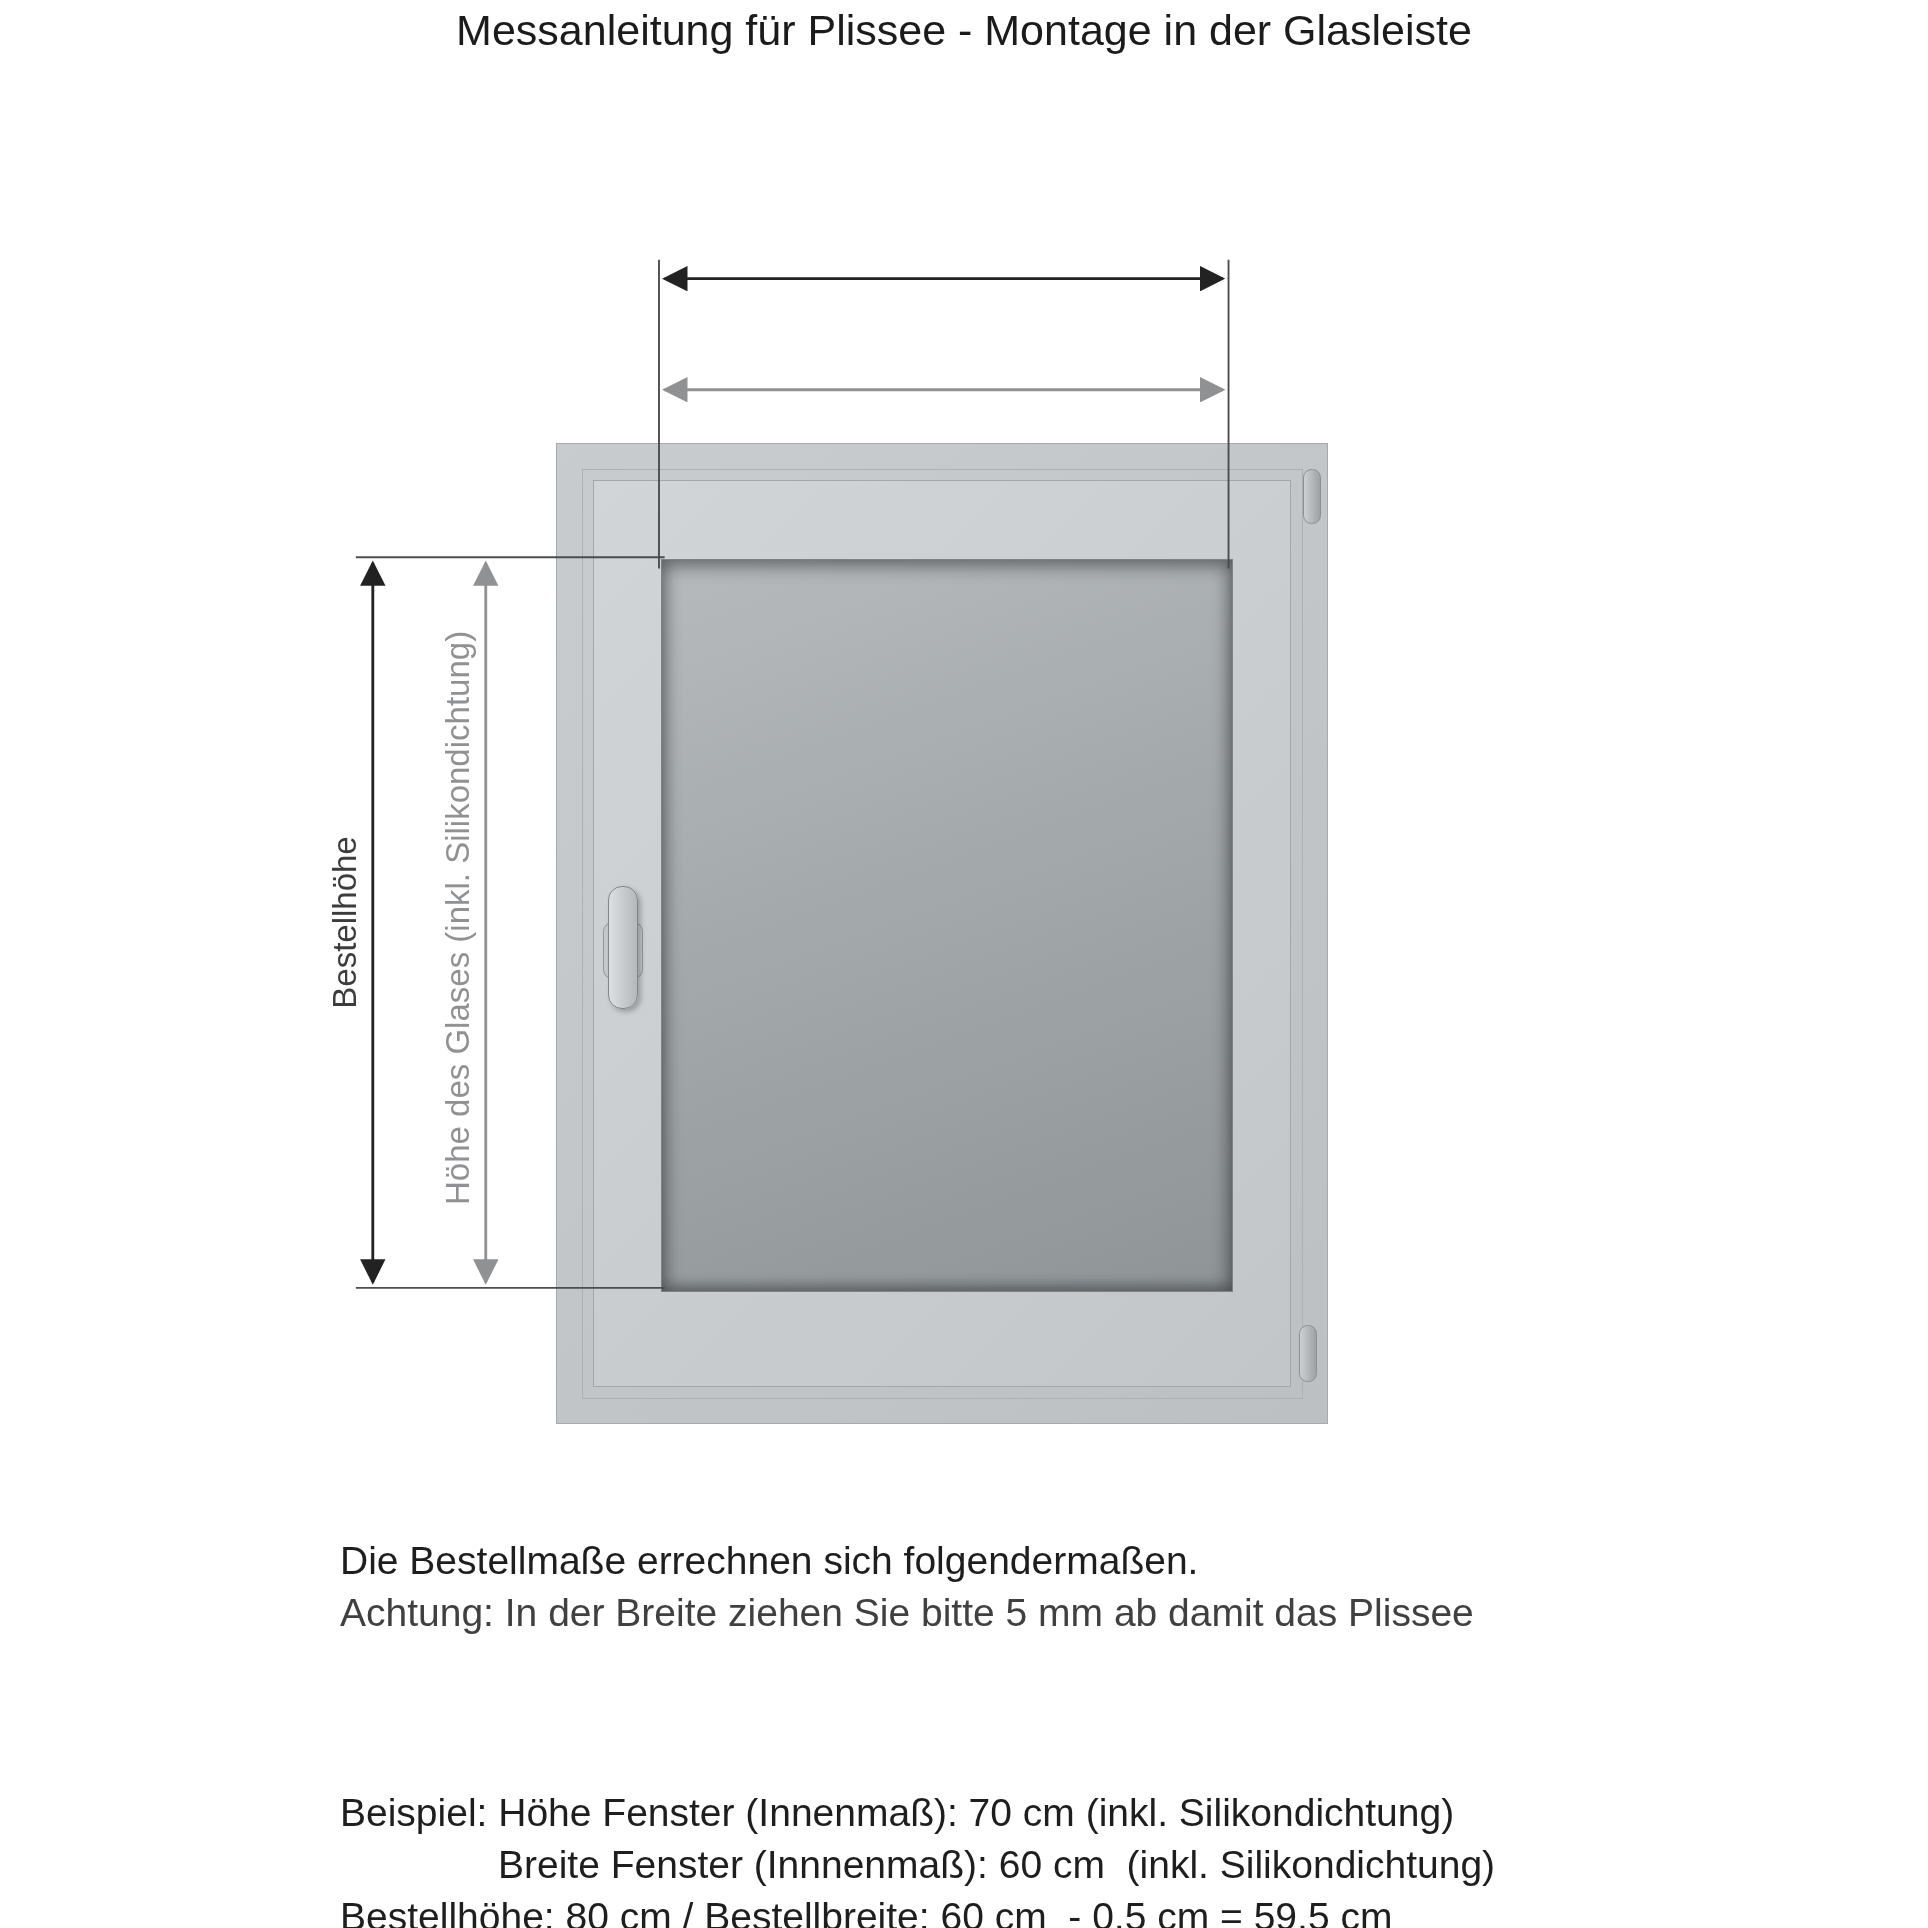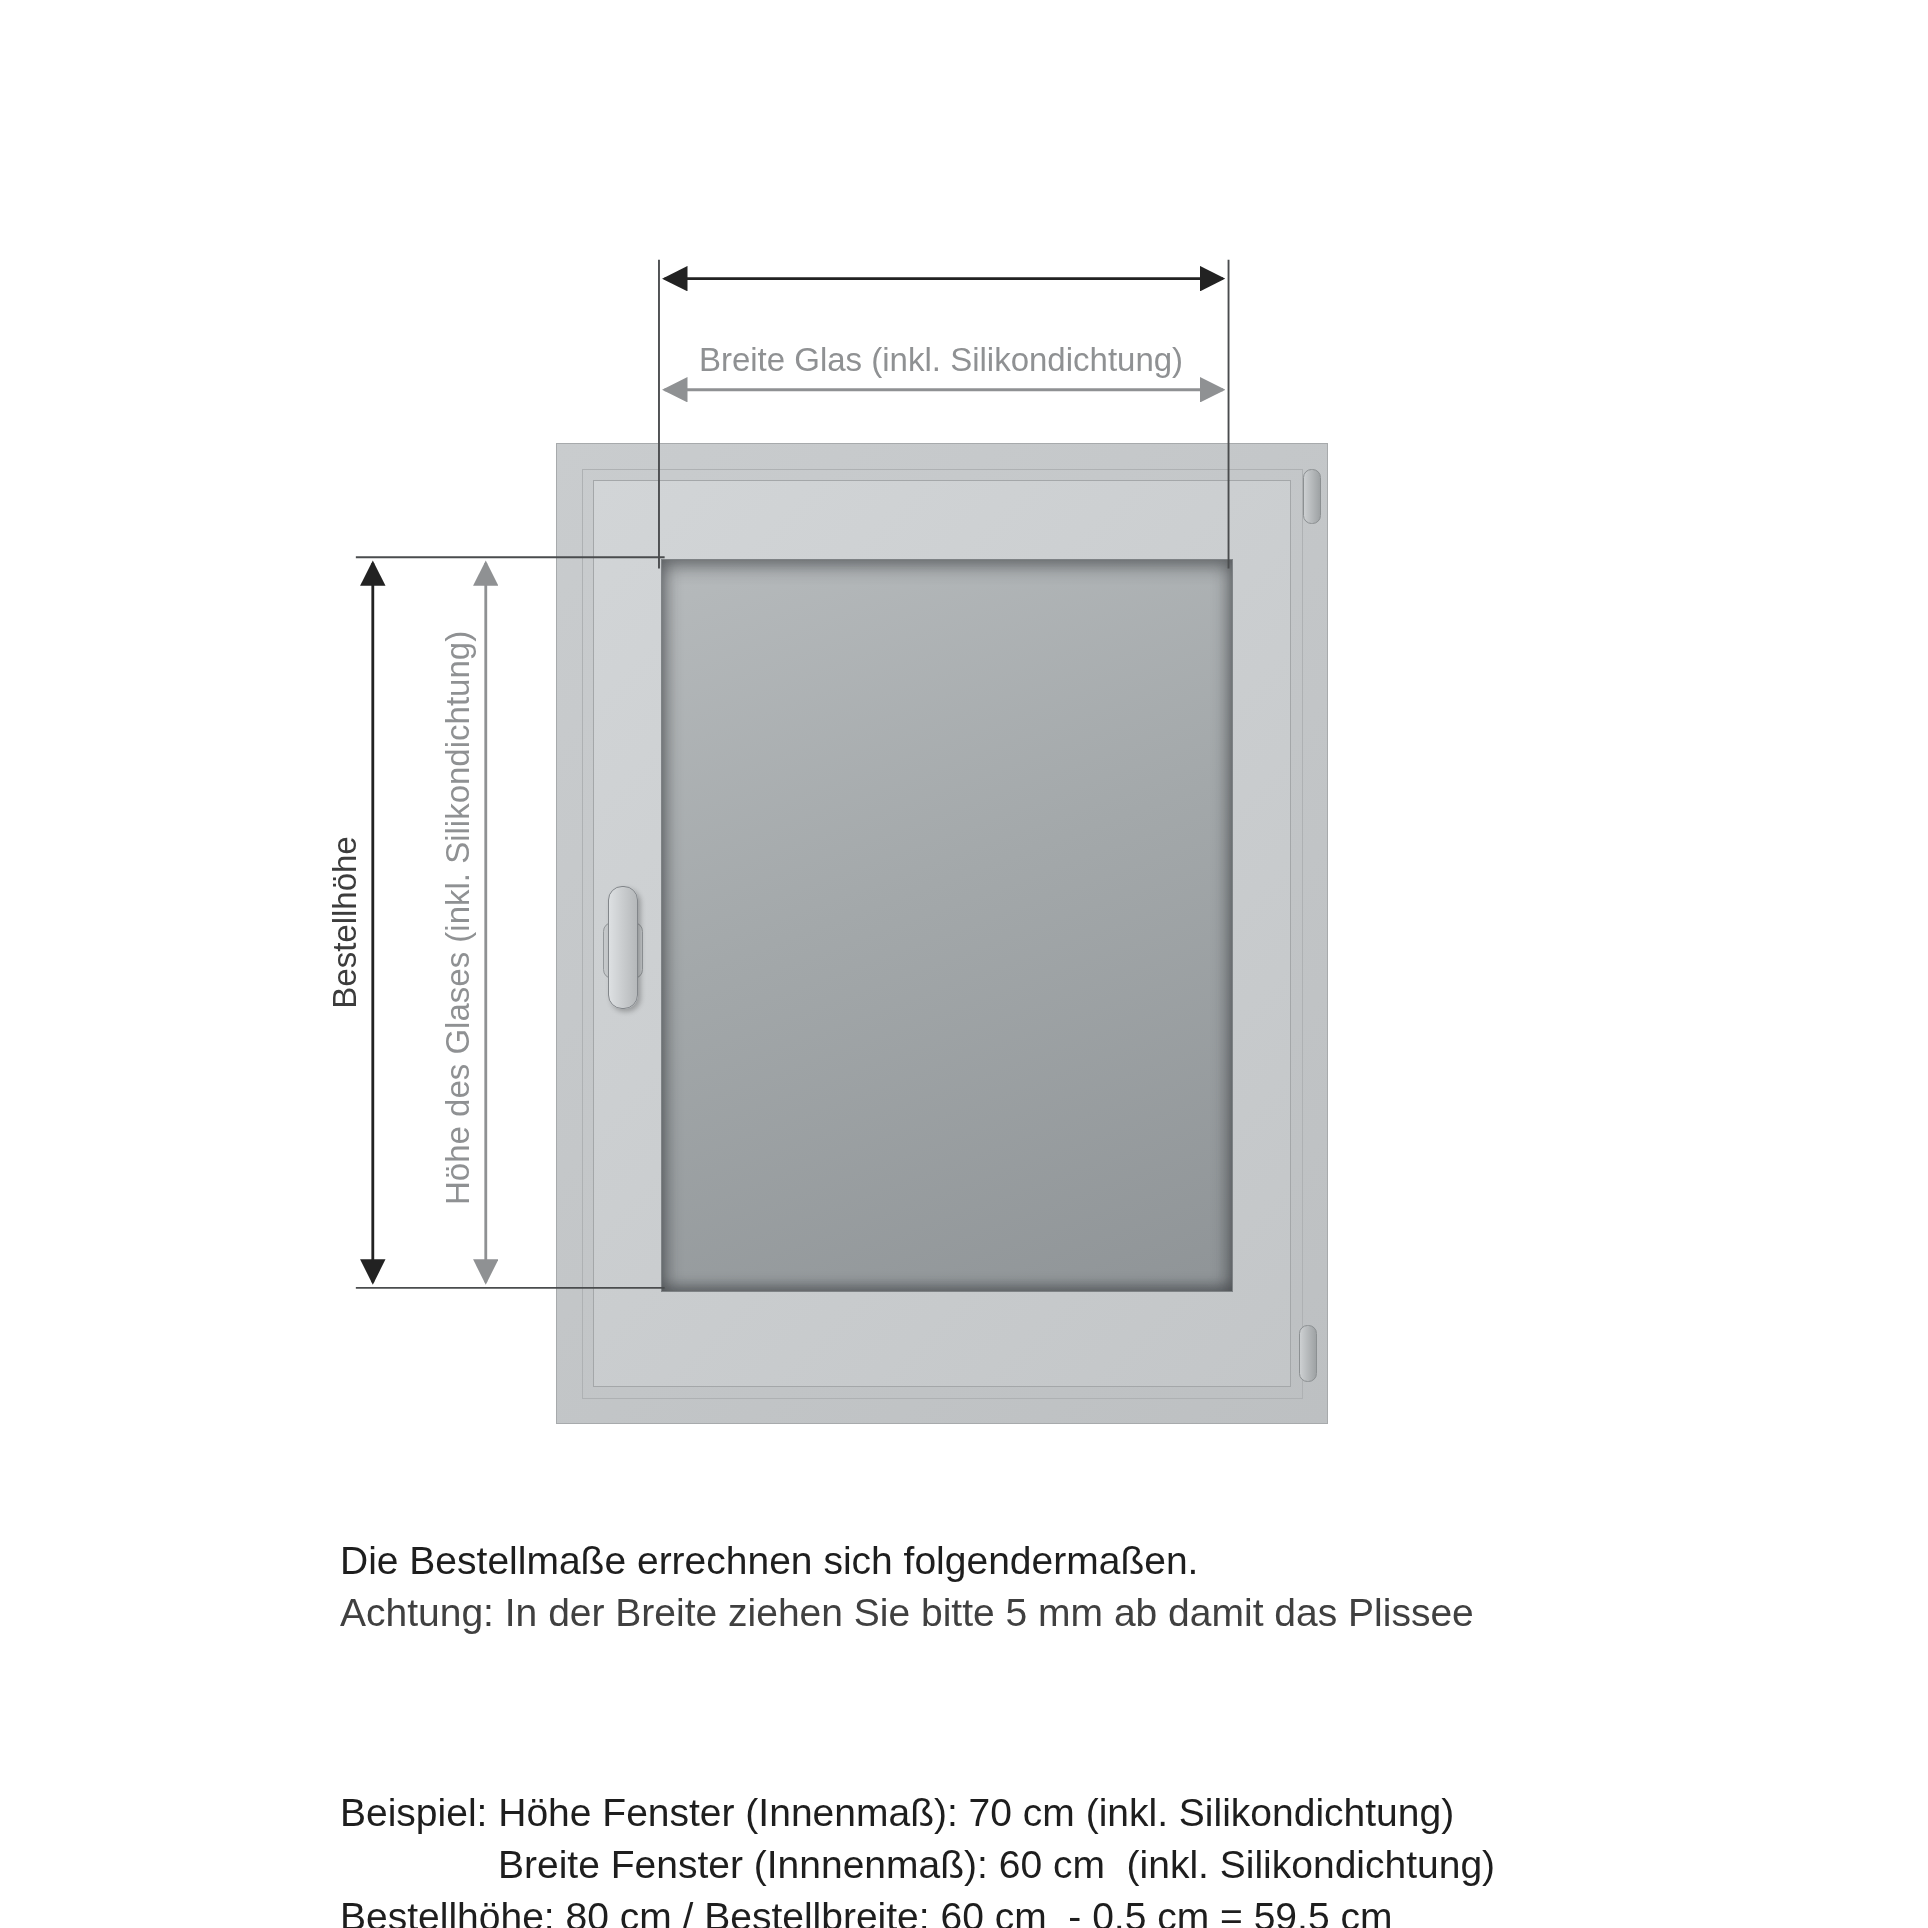--- a/index.html
+++ b/index.html
@@ -120,20 +120,21 @@
   .example { top: 1787px; }
   .instructions p, .example p { margin: 0; white-space: pre-wrap; }
   .warning { color: #404040; }
   .indent { padding-left: 158px; }
 </style>
 </head>
 <body>
 
 <div class="page">
 
+  <h1 class="title">Messanleitung für Plissee - Montage in der Glasleiste</h1>
 
   <div class="diagram">
 
     <div class="win-outer">
       <div class="win-groove"></div>
       <div class="win-sash">
         <div class="win-glass"></div>
         <div class="win-handle-base"></div>
         <div class="win-handle"></div>
       </div>
@@ -160,21 +161,20 @@
 
       <line x1="706" y1="296" x2="1299" y2="296" stroke="#222222" stroke-width="3" marker-start="url(#mkb)" marker-end="url(#mkb)"></line>
 
       <line x1="706" y1="414" x2="1299" y2="414" stroke="#8f9193" stroke-width="3" marker-start="url(#mkg)" marker-end="url(#mkg)"></line>
 
       <line x1="396" y1="598" x2="396" y2="1362" stroke="#222222" stroke-width="3" marker-start="url(#mkb)" marker-end="url(#mkb)"></line>
 
       <line x1="516" y1="598" x2="516" y2="1362" stroke="#8f9193" stroke-width="3" marker-start="url(#mkg)" marker-end="url(#mkg)"></line>
     </svg>
 
-    <div class="dim-label h c-gray lbl-breite-glas">Breite Glas (inkl. Silikondichtung)</div>
     <div class="dim-label v c-black lbl-bestellhoehe">Bestellhöhe</div>
     <div class="dim-label v c-gray lbl-hoehe-glas">Höhe des Glases (inkl. Silikondichtung)</div>
   </div>
 
   <div class="instructions">
     <p>Die Bestellmaße errechnen sich folgendermaßen.</p>
     <p class="warning">Achtung: In der Breite ziehen Sie bitte 5 mm ab damit das Plissee</p>
   </div>
 
   <div class="example">

